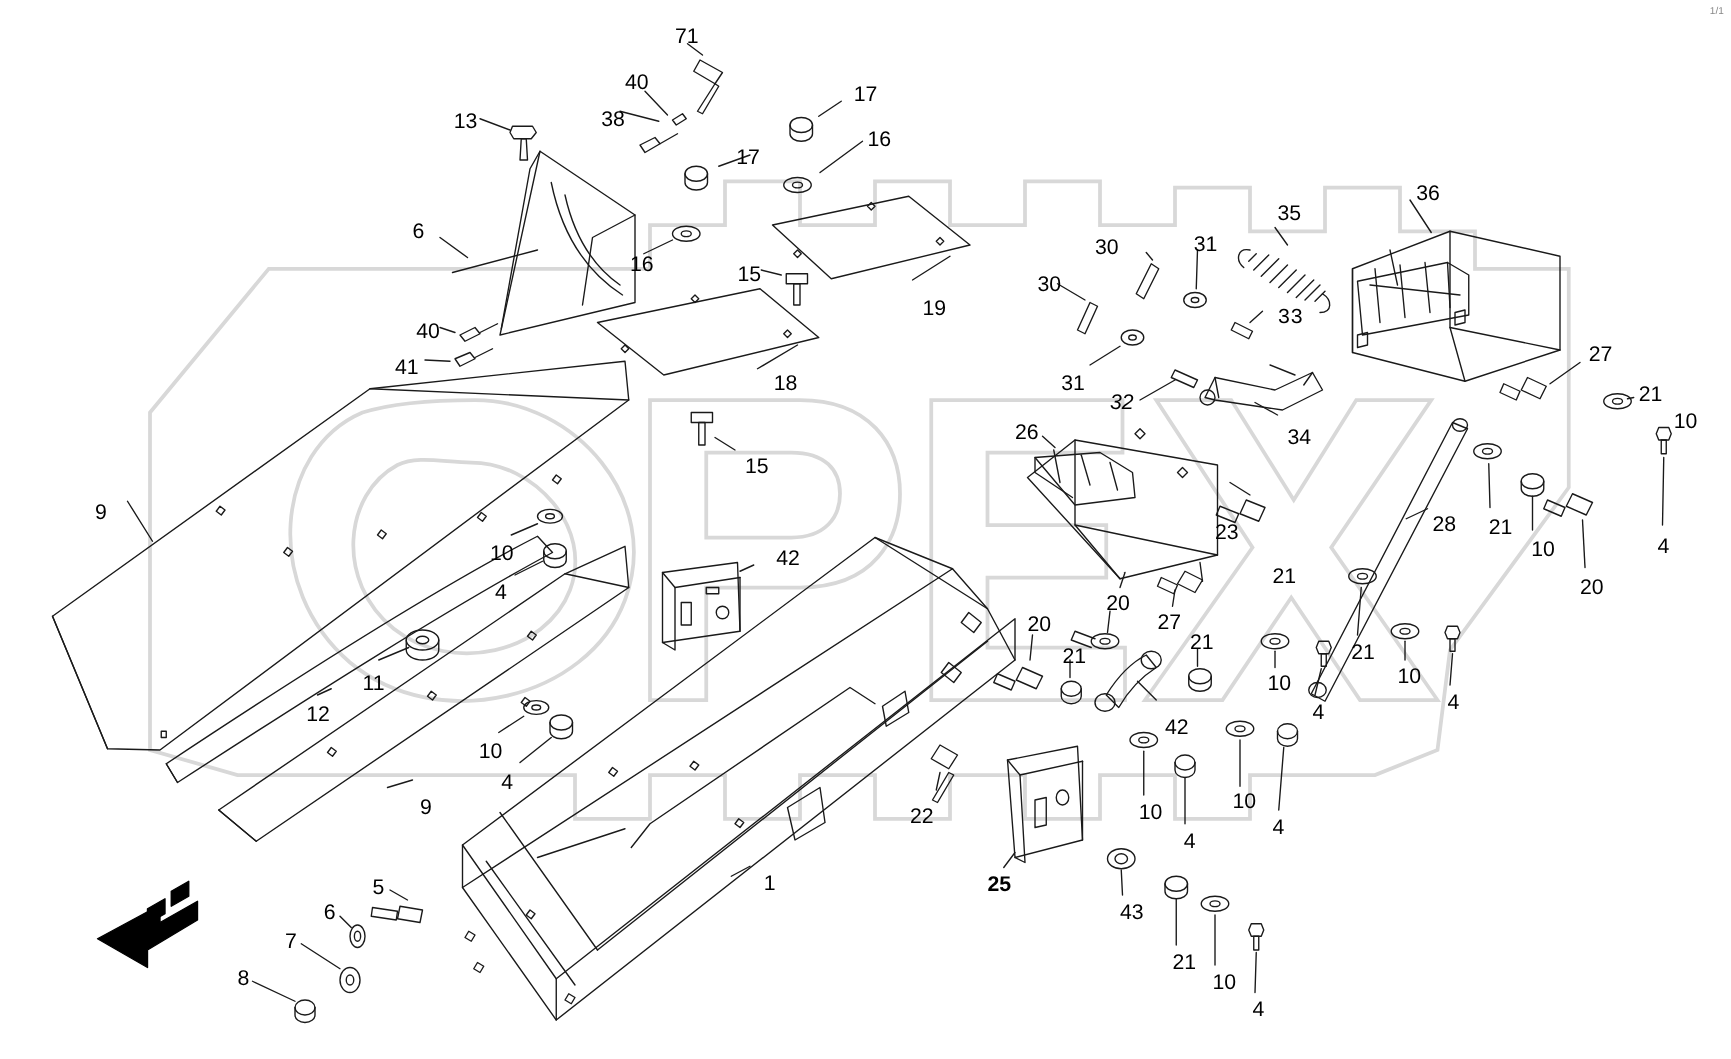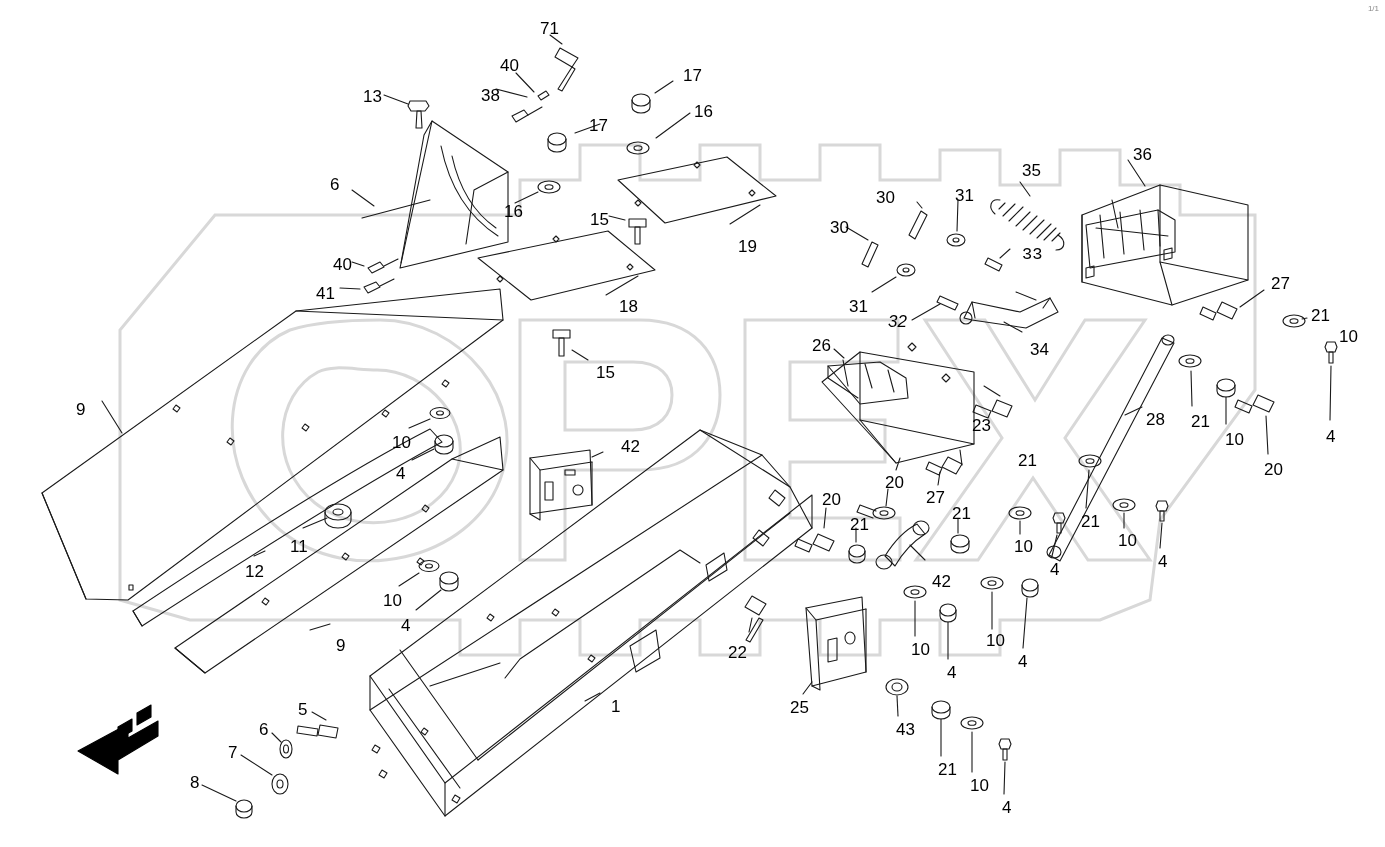--- a/index.html
+++ b/index.html
@@ -414,21 +414,21 @@
   <div class="lbl" style="left:1158px;top:553px;">4</div>
   <div class="lbl" style="left:932px;top:573px;">42</div>
   <div class="lbl" style="left:383px;top:592px;">10</div>
   <div class="lbl" style="left:336px;top:637px;">9</div>
   <div class="lbl" style="left:401px;top:617px;">4</div>
   <div class="lbl" style="left:728px;top:644px;">22</div>
   <div class="lbl" style="left:911px;top:641px;">10</div>
   <div class="lbl" style="left:947px;top:664px;">4</div>
   <div class="lbl" style="left:986px;top:632px;">10</div>
   <div class="lbl" style="left:1018px;top:653px;">4</div>
-  <div class="lbl" style="left:790px;top:699px;">25</div>
+  <div class="lbl" style="left:790px;top:699px;font-weight:bold;">25</div>
   <div class="lbl" style="left:611px;top:698px;">1</div>
   <div class="lbl" style="left:298px;top:701px;">5</div>
   <div class="lbl" style="left:259px;top:721px;">6</div>
   <div class="lbl" style="left:228px;top:744px;">7</div>
   <div class="lbl" style="left:190px;top:774px;">8</div>
   <div class="lbl" style="left:896px;top:721px;">43</div>
   <div class="lbl" style="left:938px;top:761px;">21</div>
   <div class="lbl" style="left:970px;top:777px;">10</div>
   <div class="lbl" style="left:1002px;top:799px;">4</div>
 

